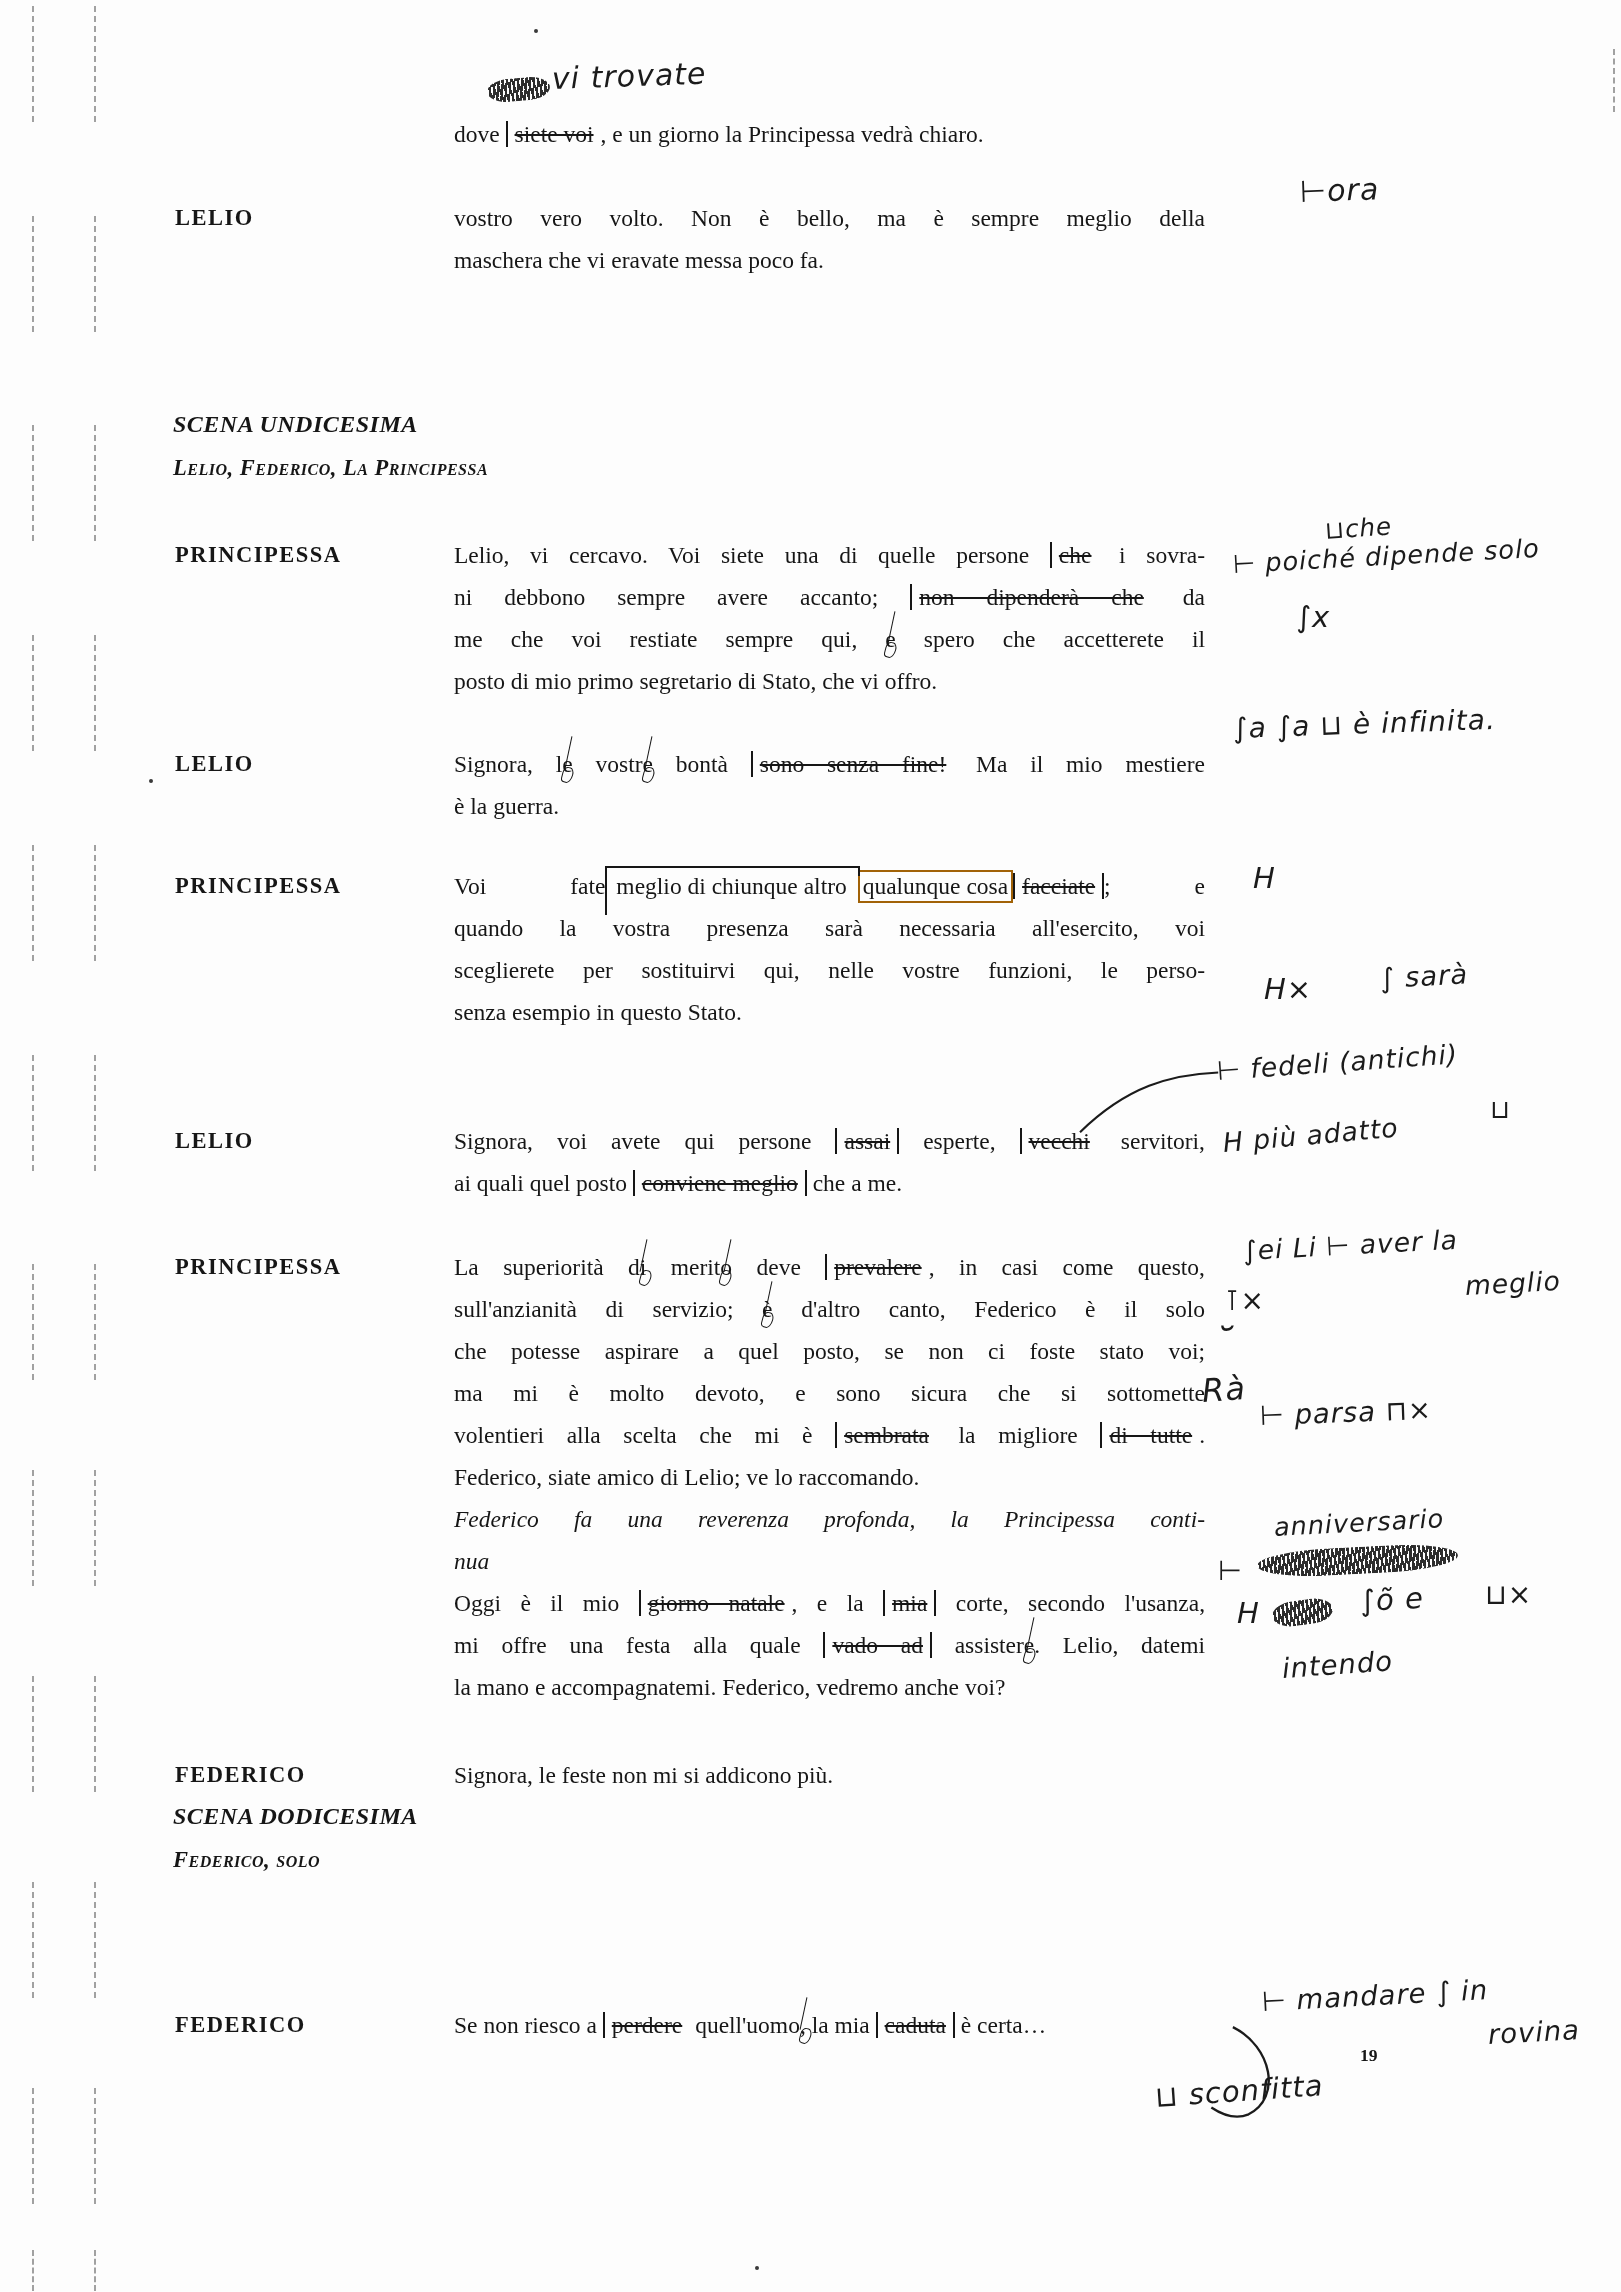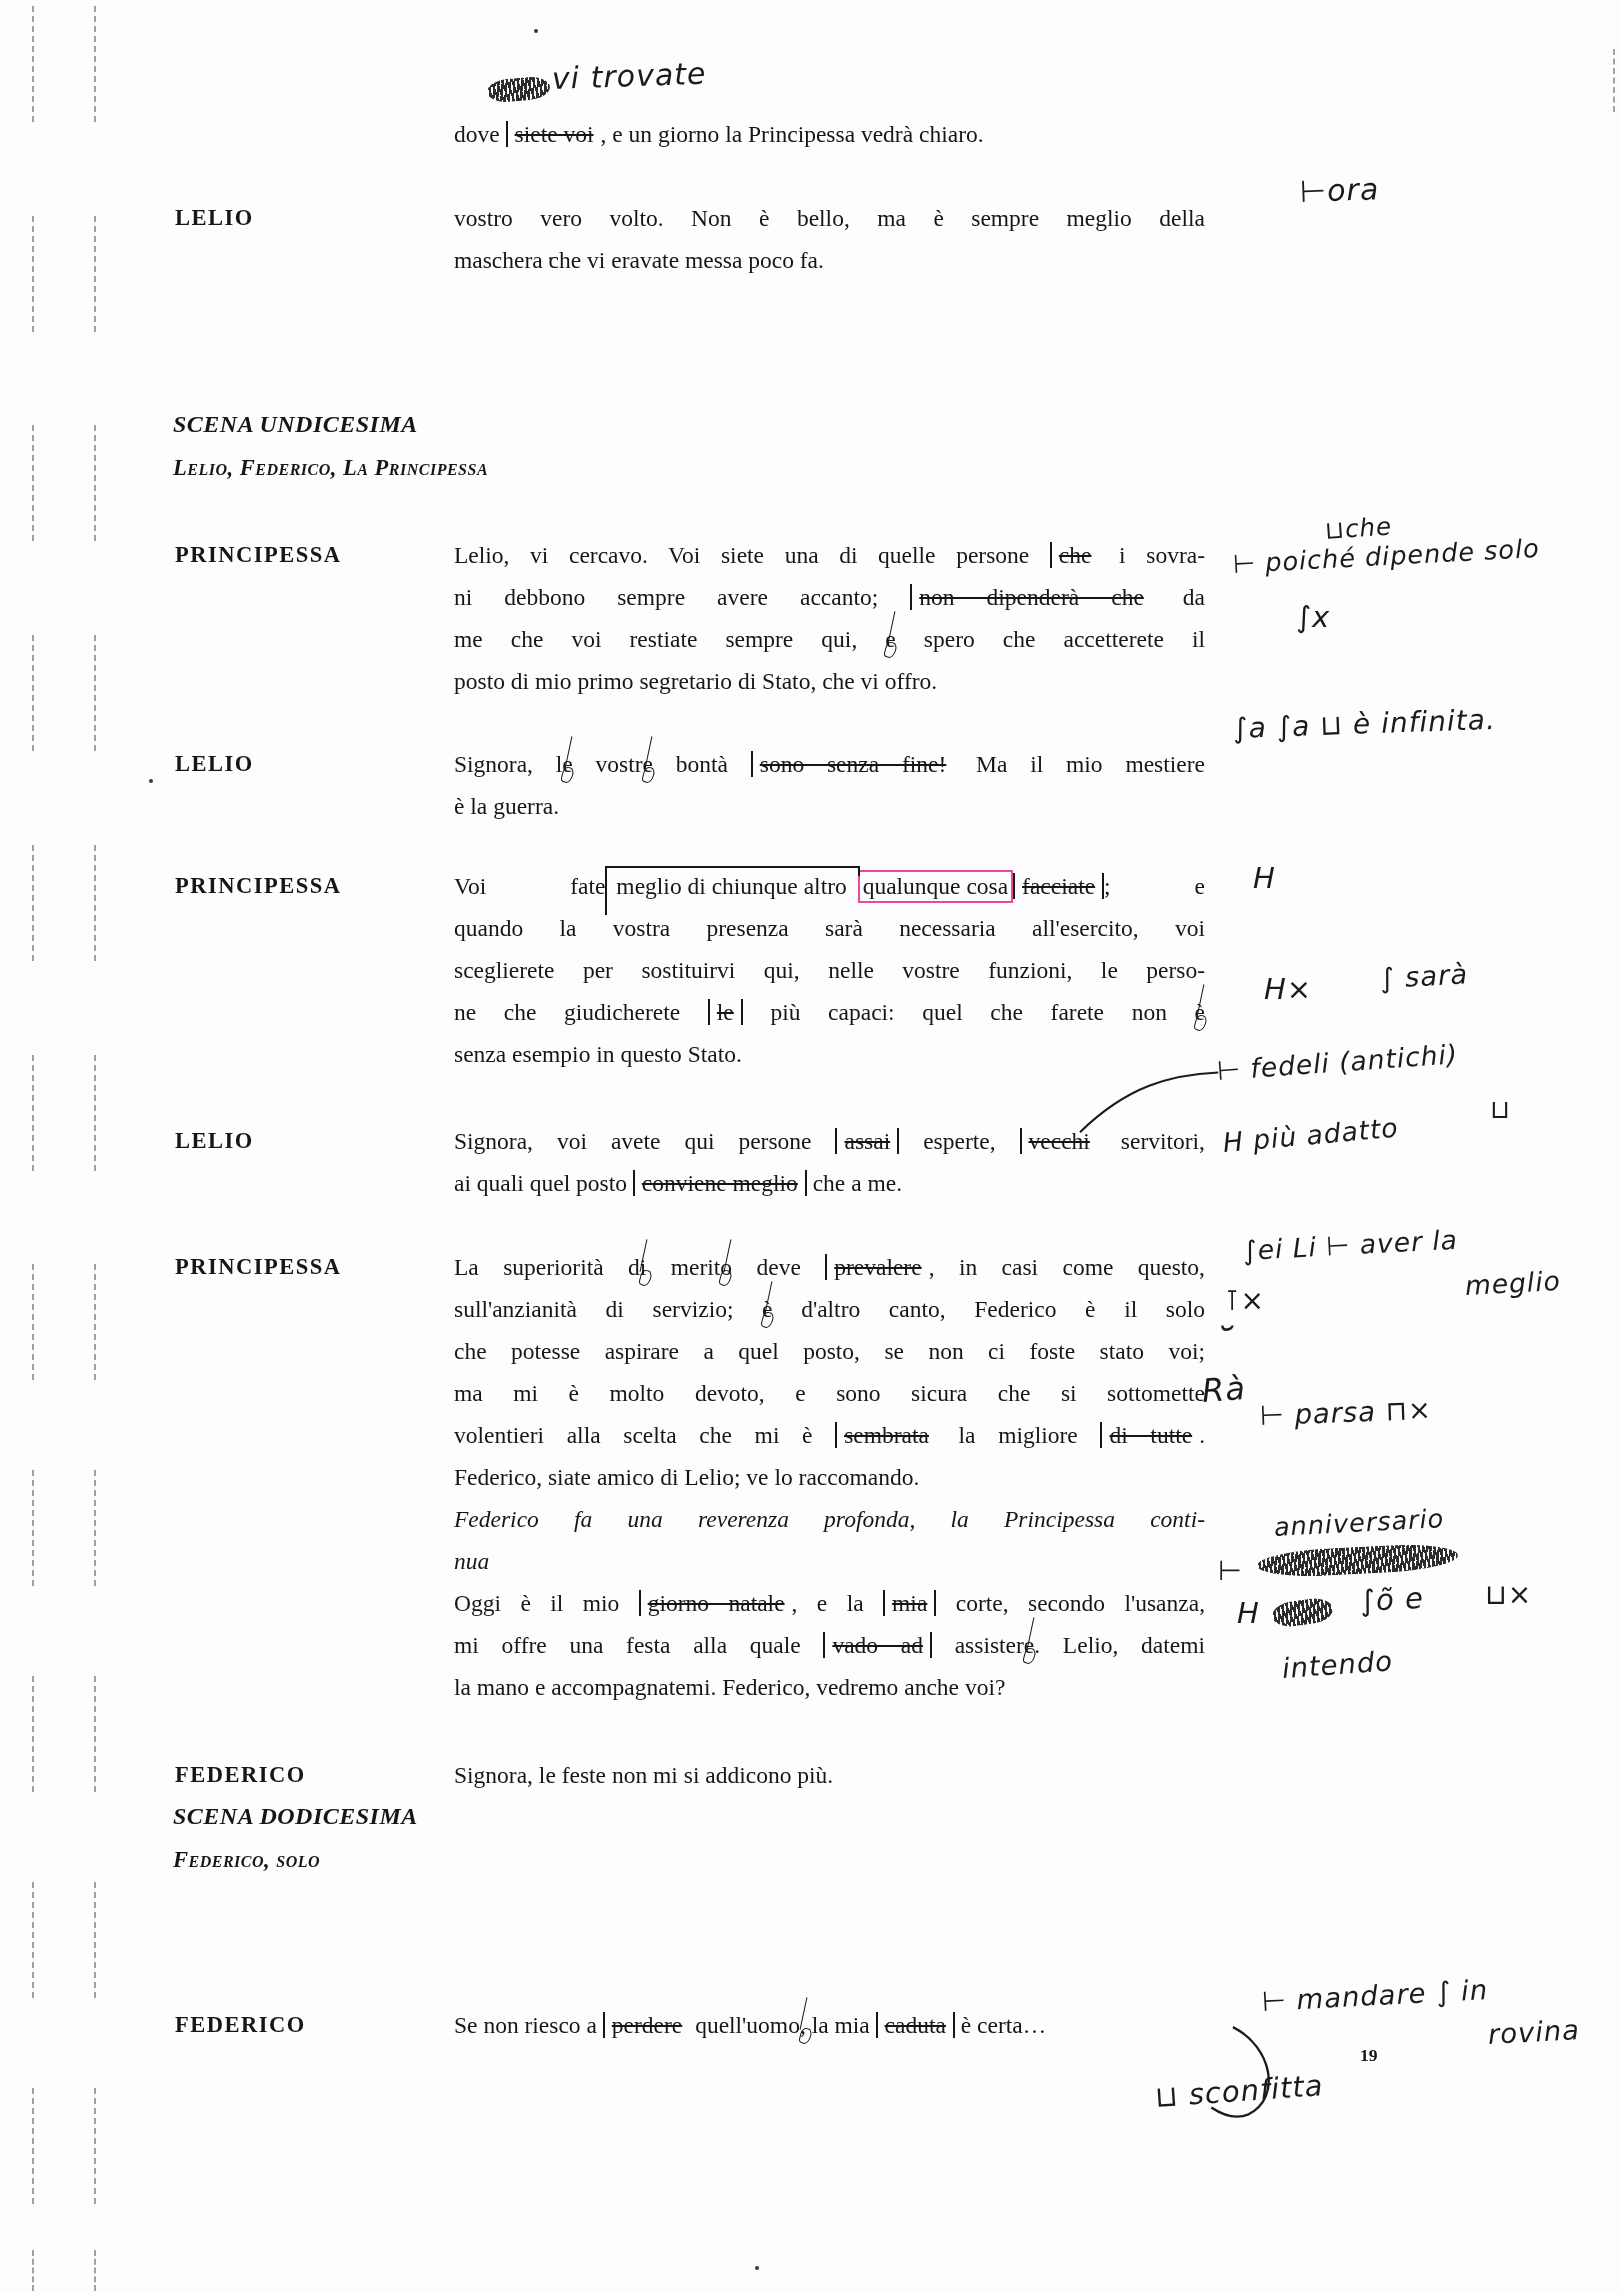--- a/index.html
+++ b/index.html
@@ -11,21 +11,21 @@
   .speaker{position:absolute;left:-279px;top:0;line-height:42px;font-weight:bold;
            font-size:22.5px;letter-spacing:1.5px;white-space:nowrap;}
   .line{font-size:23.5px;line-height:42px;height:42px;}
   .line.j{text-align:justify;text-align-last:justify;}
   .line.it{font-style:italic;}
   
   .d,.d2{text-decoration:line-through;text-decoration-thickness:2.2px;padding:0 7px;
          border-left:2px solid #161616;}
   .d2{border-right:2px solid #161616;}
   
-  .b{display:inline-block;border:2px solid #ec4899;padding:0 2.9px;line-height:29px;font-family:Liberation Serif, serif;}
+  .b{display:inline-block;border:2px solid #a16207;padding:0 2.9px;line-height:29px;font-family:Liberation Serif, serif;}
   
   .ov{display:inline-block;position:relative;padding:0 11px;line-height:29px;}
   .ov::before{content:"";position:absolute;left:0;top:-5.9px;bottom:-13.7px;border-left:2px solid #161616;}
   .ov::after{content:"";position:absolute;left:0;right:-2px;top:-5.9px;height:7.8px;
              border-top:2px solid #161616;border-right:2px solid #161616;}
   
   .ld{display:inline-block;position:relative;}
   .ld::before{content:"";position:absolute;left:55%;top:-6.9px;height:33px;
               border-left:1.8px solid #161616;transform:rotate(12deg);}
   .ld::after{content:"";position:absolute;left:0;top:23.5px;width:8.8px;height:13.7px;
@@ -82,21 +82,20 @@
       <div class="block" style="top: 743px;">
         <span class="speaker">LELIO</span>
         <div class="line j"><span>Signora, l</span><span class="ld">e</span><span> vostr</span><span class="ld">e</span><span> bontà </span><span class="d">sono senza fine!</span><span> Ma il mio mestiere</span></div>
         <div class="line"><span>è la guerra.</span></div>
       </div>
       <div class="block" style="top: 865px;">
         <span class="speaker">PRINCIPESSA</span>
         <div class="line j"><span>Voi fate</span><span class="ov">meglio di chiunque altro</span><span class="b">qualunque cosa</span><span class="d2">facciate</span><span>; e</span></div>
         <div class="line j"><span>quando la vostra presenza sarà necessaria all'esercito, voi</span></div>
         <div class="line j"><span>sceglierete per sostituirvi qui, nelle vostre funzioni, le perso-</span></div>
-        <div class="line j"><span>ne che giudicherete </span><span class="d2">le</span><span> più capaci: quel che farete non </span><span class="ld">è</span></div>
         <div class="line"><span>senza esempio in questo Stato.</span></div>
       </div>
       <div class="block" style="top: 1120px;">
         <span class="speaker">LELIO</span>
         <div class="line j"><span>Signora, voi avete qui persone </span><span class="d2">assai</span><span> esperte, </span><span class="d">vecchi</span><span> servitori,</span></div>
         <div class="line"><span>ai quali quel posto </span><span class="d2">conviene meglio</span><span> che a me.</span></div>
       </div>
       <div class="block" style="top: 1246px;">
         <span class="speaker">PRINCIPESSA</span>
         <div class="line j"><span>La superiorità d</span><span class="ld">i</span><span> merit</span><span class="ld">o</span><span> deve </span><span class="d">prevalere</span><span>, in casi come questo,</span></div>

